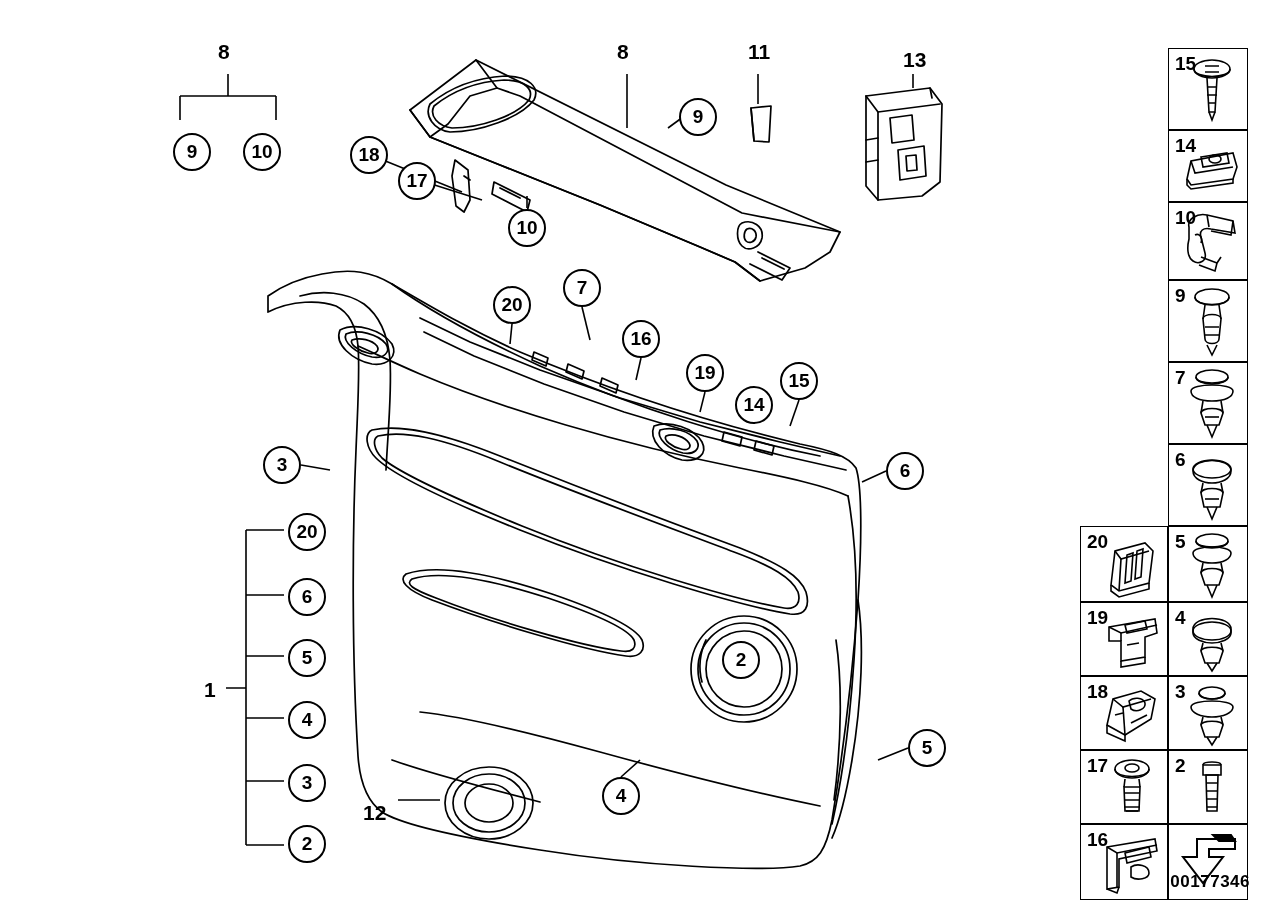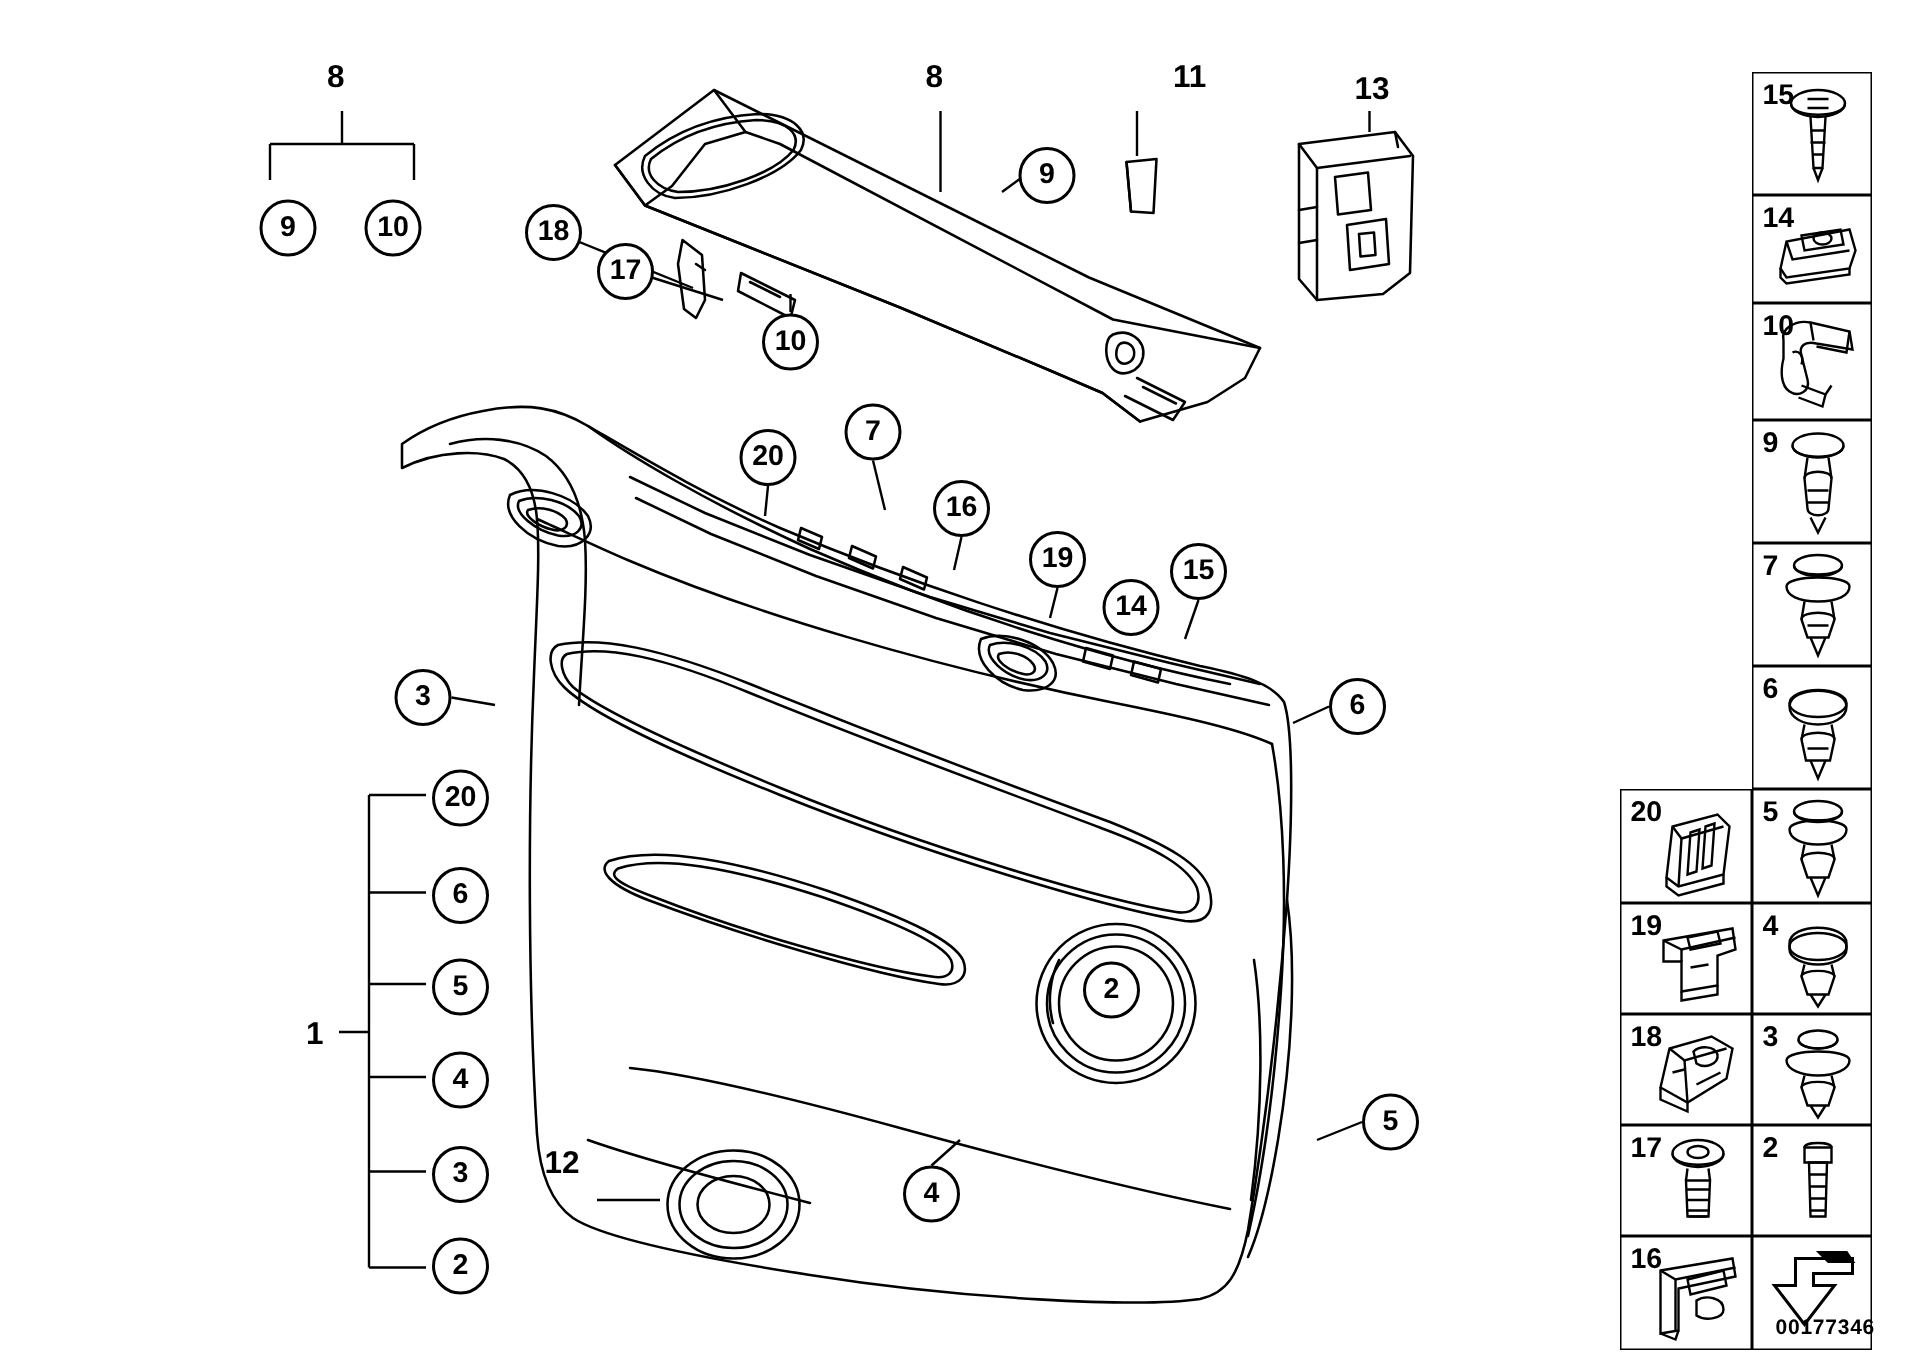--- a/index.html
+++ b/index.html
@@ -64,21 +64,21 @@
     position: absolute;
     right: 4px;
     top: 2px;
     bottom: 2px;
     width: 62px;
   }
   #docnum {
     position: absolute;
     right: 38px;
     bottom: 18px;
-    font-size: 14px;
+    font-size: 17px;
     font-weight: bold;
     letter-spacing: 0.5px;
     color: #000;
   }
   svg { display: block; }
 </style>
 </head>
 <body>
 
 <div id="root">
@@ -238,21 +238,21 @@
 
       <path d="M621,777 L640,760"></path>
     </g>
   </svg>
 
   <div>
     <div class="plainnum" style="left:218px;top:40px;">8</div>
     <div class="callout" style="left:173px;top:133px;">9</div>
     <div class="callout" style="left:243px;top:133px;">10</div>
     <div class="plainnum" style="left:617px;top:40px;">8</div>
-    <div class="plainnum" style="left:748px;top:40px;margin-left:34px;">11</div>
+    <div class="plainnum" style="left:748px;top:40px;">11</div>
     <div class="plainnum" style="left:903px;top:48px;">13</div>
     <div class="callout" style="left:679px;top:98px;">9</div>
     <div class="callout" style="left:350px;top:136px;">18</div>
     <div class="callout" style="left:398px;top:162px;">17</div>
     <div class="callout" style="left:508px;top:209px;">10</div>
     <div class="callout" style="left:563px;top:269px;">7</div>
     <div class="callout" style="left:493px;top:286px;">20</div>
     <div class="callout" style="left:622px;top:320px;">16</div>
     <div class="callout" style="left:686px;top:354px;">19</div>
     <div class="callout" style="left:780px;top:362px;">15</div>
@@ -260,21 +260,21 @@
     <div class="callout" style="left:263px;top:446px;">3</div>
     <div class="callout" style="left:886px;top:452px;">6</div>
     <div class="callout" style="left:288px;top:513px;">20</div>
     <div class="callout" style="left:288px;top:578px;">6</div>
     <div class="callout" style="left:288px;top:639px;">5</div>
     <div class="callout" style="left:722px;top:641px;">2</div>
     <div class="plainnum" style="left:204px;top:678px;">1</div>
     <div class="callout" style="left:288px;top:701px;">4</div>
     <div class="callout" style="left:908px;top:729px;">5</div>
     <div class="callout" style="left:288px;top:764px;">3</div>
-    <div class="plainnum" style="left:363px;top:764px;">12</div>
+    <div class="plainnum" style="left:363px;top:801px;">12</div>
     <div class="callout" style="left:602px;top:777px;">4</div>
     <div class="callout" style="left:288px;top:825px;">2</div>
   </div>
 
   <div id="legend">
 
     <div class="lcell" style="left:88px;top:0px;width:80px;height:82px;">
       <span class="lnum">15</span>
       <span class="licon">
         <svg viewBox="0 0 62 78" width="62" height="78">

